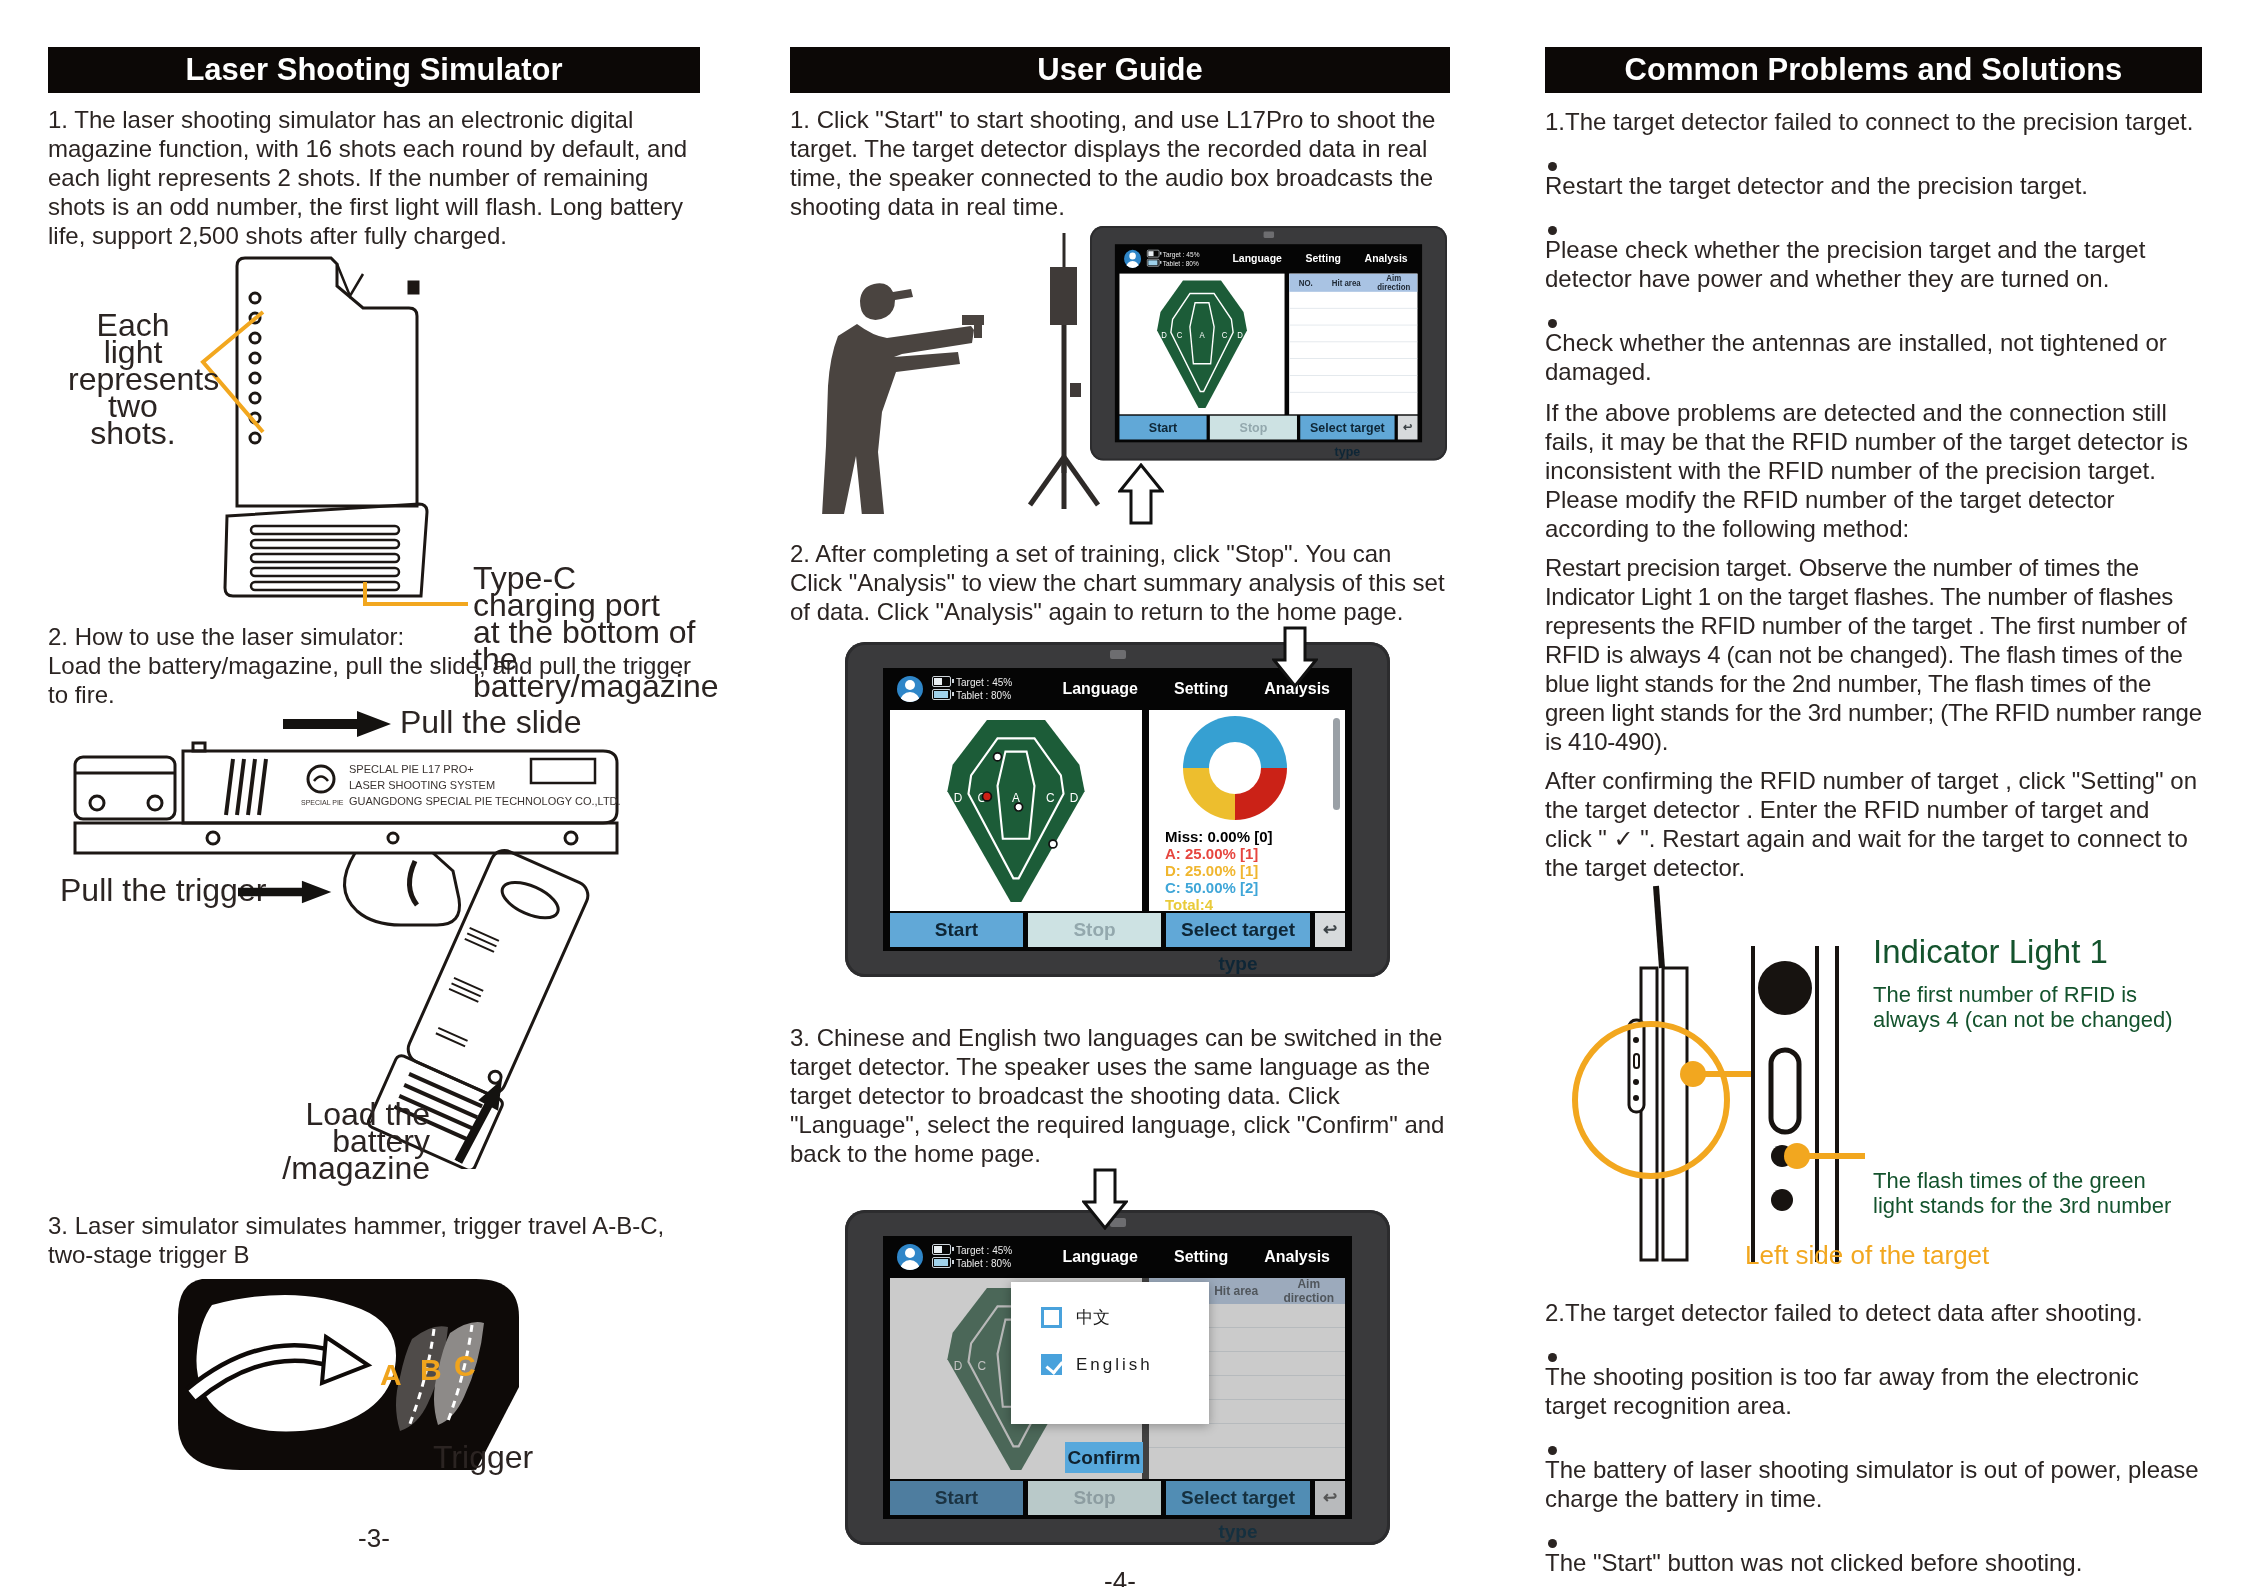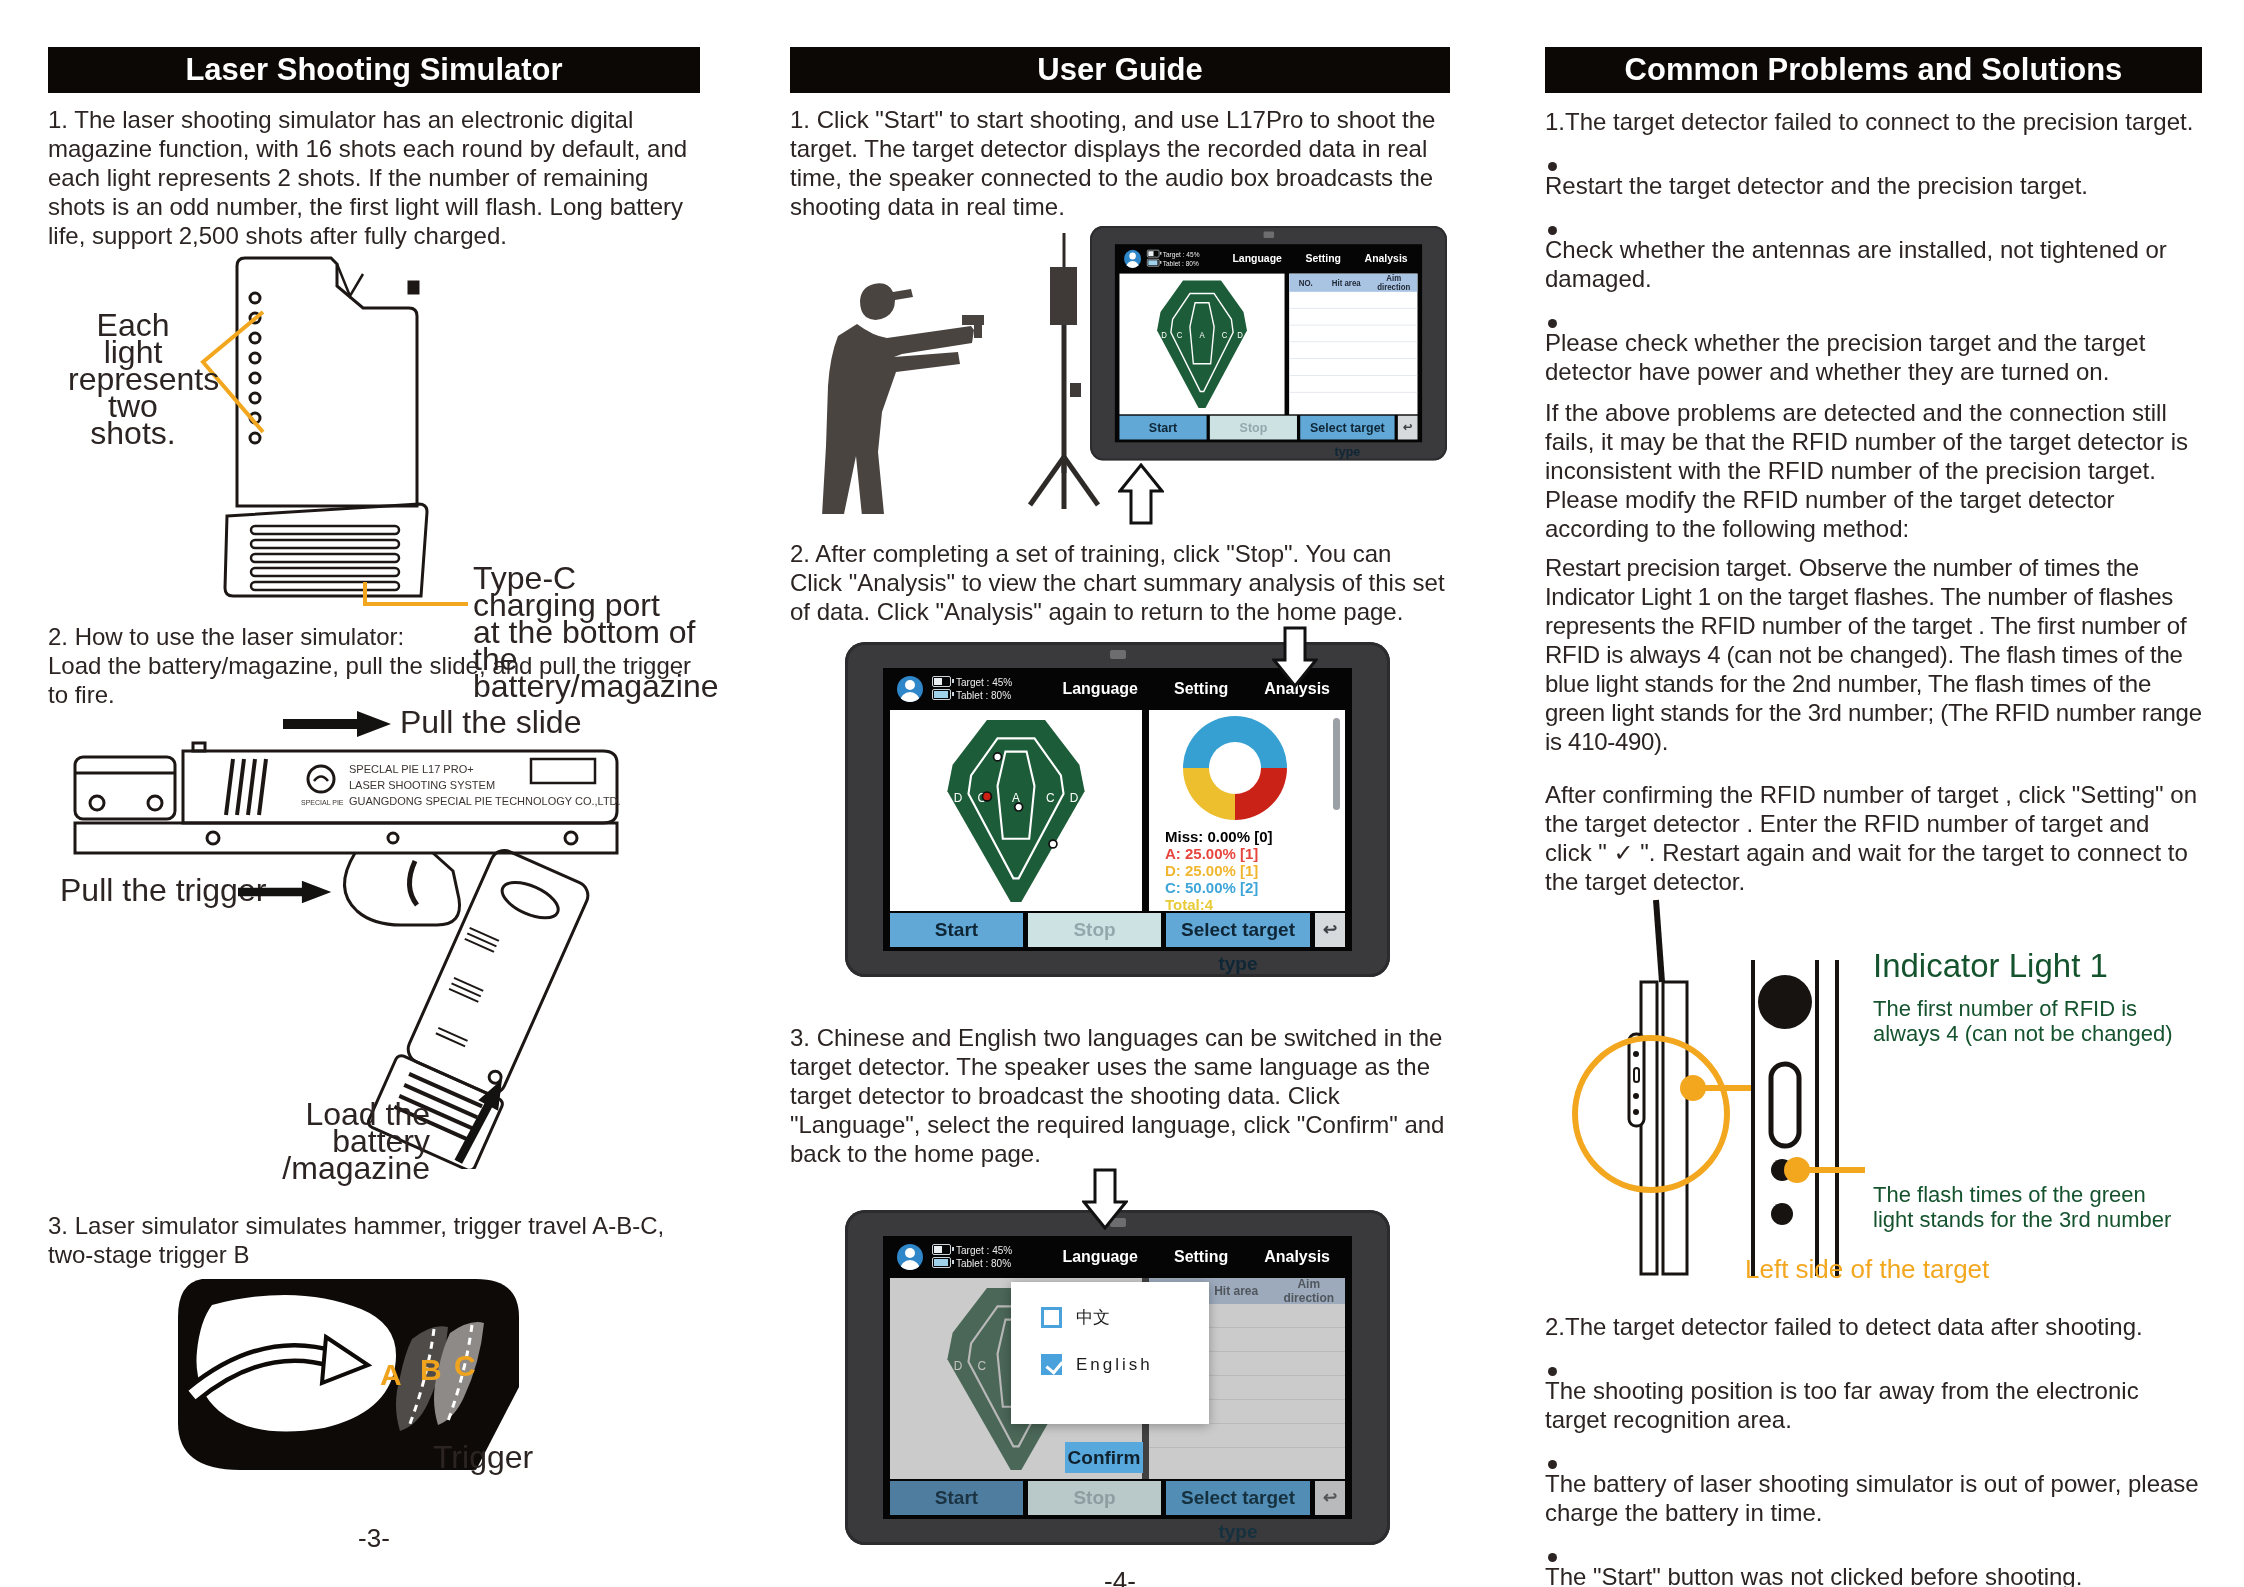--- a/index.html
+++ b/index.html
@@ -440,30 +440,30 @@
     <header class="col-header">
       <span>Common Problems and Solutions</span>
     </header>
     <p class="p" style="margin-top:14px;">1.The target detector failed to connect to the precision target.</p>
     <div class="bullet">
         <span class="dot"></span>
         <span>Restart the target detector and the precision target.</span>
       </div>
     <div class="bullet">
         <span class="dot"></span>
+        <span>Please check whether the precision target and the target detector have power and whether they are turned on.</span>
+      </div>
+    <div class="bullet">
+        <span class="dot"></span>
         <span>Check whether the antennas are installed, not tightened or damaged.</span>
-      </div>
-    <div class="bullet">
-        <span class="dot"></span>
-        <span>Please check whether the precision target and the target detector have power and whether they are turned on.</span>
       </div>
 
     <p class="p">If the above problems are detected and the connection still fails, it may be that the RFID number of the target detector is inconsistent with the RFID number of the precision target. Please modify the RFID number of the target detector according to the following method:</p>
     <p class="p" style="margin-top:10px;letter-spacing:-0.3px;">Restart precision target. Observe the number of times the Indicator Light 1 on the target flashes. The number of flashes represents the RFID number of the target . The first number of RFID is always 4 (can not be changed). The flash times of the blue light stands for the 2nd number, The flash times of the green light stands for the 3rd number; (The RFID number range is 410-490).</p>
-    <p class="p" style="margin-top:24px;">After confirming the RFID number of target , click "Setting" on the target detector . Enter the RFID number of target and click " ✓ ". Restart again and wait for the target to connect to the target detector.</p>
+    <p class="p" style="margin-top:10px;">After confirming the RFID number of target , click "Setting" on the target detector . Enter the RFID number of target and click " ✓ ". Restart again and wait for the target to connect to the target detector.</p>
 
     <div class="fig" style="height:402px;">
       <svg width="520" height="400" viewBox="0 0 520 400" style="position:absolute;left:0;top:0;" stroke="#171310" fill="none">
         <line x1="111" y1="4" x2="117" y2="86" stroke-width="6"></line>
         <rect x="96" y="86" width="16" height="292" fill="#fff" stroke-width="3"></rect>
         <rect x="118" y="86" width="24" height="292" fill="#fff" stroke-width="3"></rect>
         <rect x="84" y="138" width="15" height="92" rx="7" fill="#fff" stroke-width="3"></rect>
         <circle cx="91" cy="158" r="3" fill="#171310" stroke="none"></circle>
         <rect x="89" y="172" width="5" height="14" rx="2.5" stroke-width="2"></rect>
         <circle cx="91" cy="200" r="3" fill="#171310" stroke="none"></circle>

